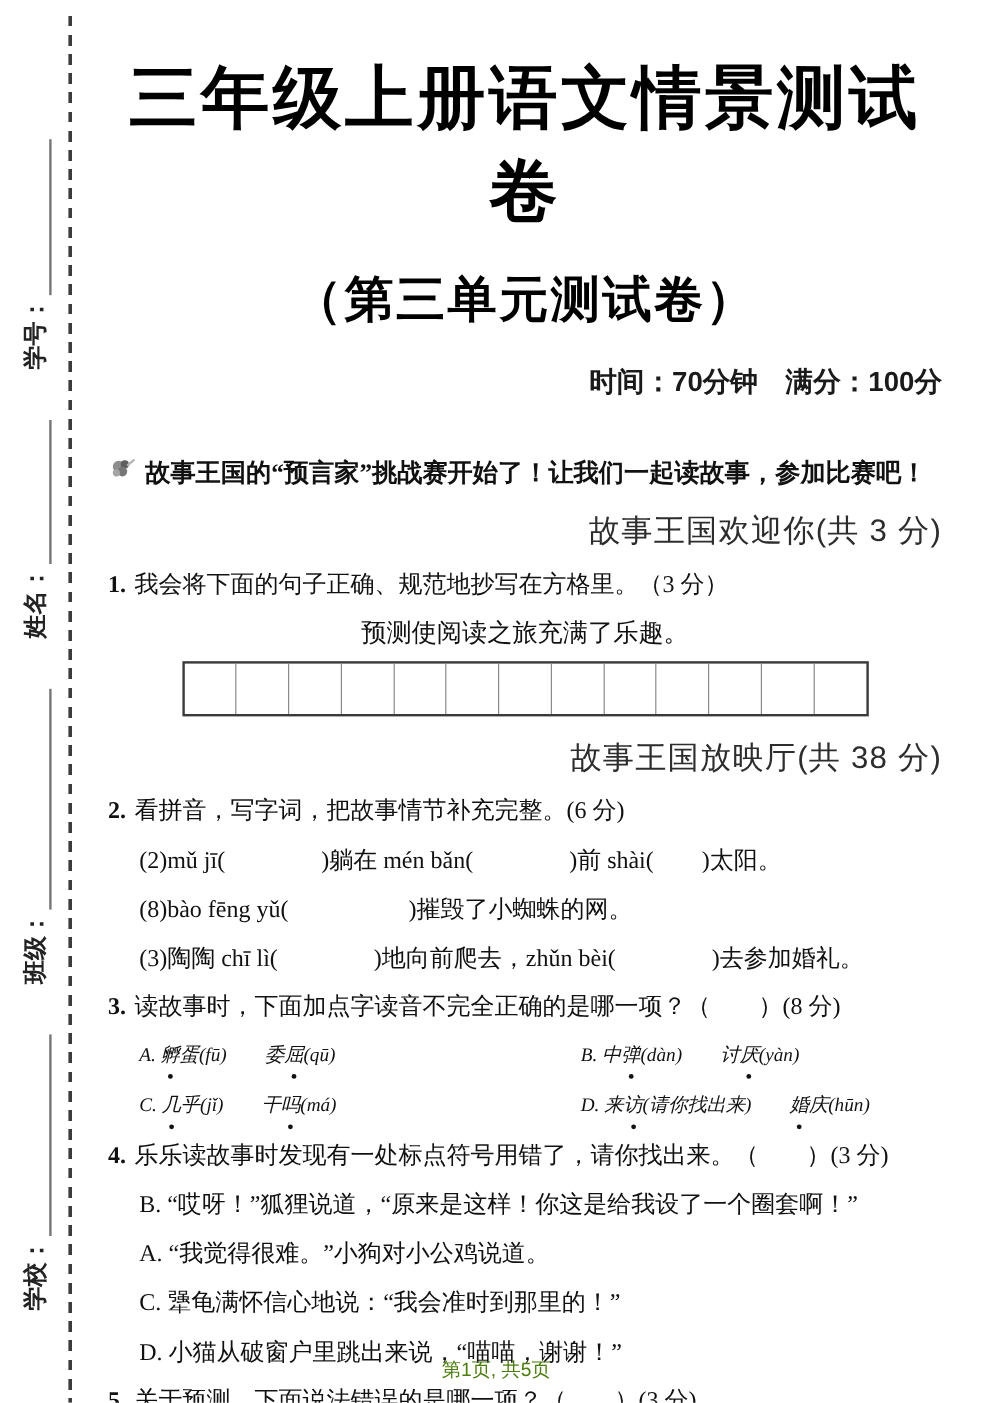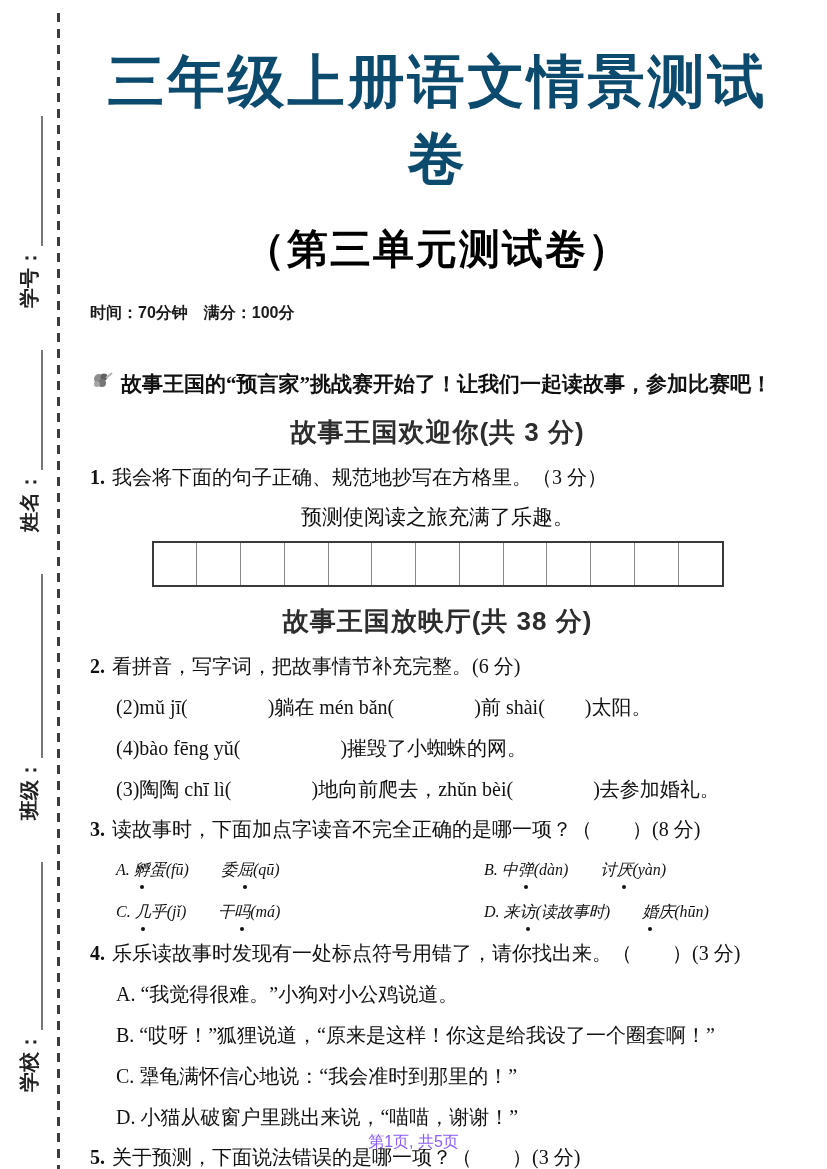--- a/index.html
+++ b/index.html
@@ -20,33 +20,33 @@
     font-family:"Liberation Sans","DejaVu Sans",sans-serif;
     font-size:20px;font-weight:bold;color:#222;white-space:nowrap;
   }
   .field{display:flex;align-items:flex-end;margin-right:42px;}
   .field-blank{display:inline-block;border-bottom:2px solid #777;margin-left:2px;height:22px;}
   .bw-0{width:168px}.bw-1{width:184px}.bw-2{width:120px}.bw-3{width:130px}
   
   .content{position:absolute;left:90px;right:42px;top:0;}
   .page-title{
     margin:44px 0 0;text-align:center;font-size:57px;letter-spacing:3px;
-    font-family:"Liberation Sans","DejaVu Sans",sans-serif;font-weight:900;color:#0c4a6e;
+    font-family:"Liberation Sans","DejaVu Sans",sans-serif;font-weight:900;color:#000000;
   }
   .page-subtitle{
     margin:24px 0 0;text-align:center;font-size:41px;letter-spacing:2px;
     font-family:Liberation Mono, monospace;font-weight:900;color:#000;
   }
   .exam-meta{
-    margin-top:26px;text-align:left;font-size:16px;font-weight:bold;
+    margin-top:26px;text-align:right;font-size:23px;font-weight:bold;
     font-family:"Liberation Sans","DejaVu Sans",sans-serif;color:#1a1a1a;
   }
   .intro{margin-top:46px;font-size:21px;font-weight:700;display:flex;align-items:flex-start;gap:7px;}
   .section-heading{
-    margin-top:17px;text-align:center;font-size:26px;font-weight:bold;color:#2d2d2d;
+    margin-top:17px;text-align:right;font-size:26px;font-weight:normal;color:#2d2d2d;
     font-family:"Liberation Sans","DejaVu Sans",sans-serif;letter-spacing:1px;
   }
   .question{margin-top:14px;font-size:20px;line-height:26px;}
   .qnum{font-weight:bold;margin-right:7px;font-family:"Liberation Serif","DejaVu Serif",serif;}
   .copy-sentence{margin-top:13px;text-align:center;font-size:21px;}
   .writing-grid{
     width:572px;height:46px;margin:10px auto 0;display:flex;
     border:2px solid #3a3a3a;box-sizing:border-box;background:#fff;
   }
   .writing-grid .cell{flex:1;}
@@ -56,21 +56,21 @@
   .options-row .opt-left{width:55%;}
   .options-row .opt-right{flex:1;}
   .option-line{margin:15px 0 0 26px;font-size:20px;line-height:26px;}
   .dot-under{position:relative;display:inline-block;}
   .dot-under::after{
     content:"";position:absolute;left:50%;bottom:-5px;width:4px;height:4px;
     margin-left:-2px;border-radius:50%;background:#111;
   }
   .footer{
     position:absolute;bottom:16px;left:0;width:100%;text-align:center;
-    font-size:16px;color:#8b5cf6;
+    font-size:16px;color:#4d7c0f;
     font-family:"Liberation Sans","DejaVu Sans",sans-serif;
   }
   .intro-icon{display:inline-flex;flex:0 0 auto;}
 </style>
 </head>
 <body>
 
 <div class="binding-line"></div>
 
 <div class="student-strip">
@@ -132,40 +132,40 @@
       <div class="cell"></div>
       <div class="cell"></div>
     </div>
 
   <div class="section-heading">故事王国放映厅(共 38 分)</div>
 
   <div class="question">
     <span class="qnum">2.</span><span>看拼音，写字词，把故事情节补充完整。(6 分)</span>
   </div>
   <div class="sub-item">(2)mǔ jī(　　　　)躺在 mén bǎn(　　　　)前 shài(　　)太阳。</div>
-  <div class="sub-item">(4)bào fēng yǔ(　　　　　)摧毁了小蜘蛛的网。</div>
+  <div class="sub-item">(8)bào fēng yǔ(　　　　　)摧毁了小蜘蛛的网。</div>
   <div class="sub-item">(3)陶陶 chī lì(　　　　)地向前爬去，zhǔn bèi(　　　　)去参加婚礼。</div>
 
   <div class="question">
     <span class="qnum">3.</span><span>读故事时，下面加点字读音不完全正确的是哪一项？（　　）(8 分)</span>
   </div>
   <div class="options-row">
     <div class="opt-left"><span>A. </span><span class="dot-under">孵</span><span>蛋(fū)　　委</span><span class="dot-under">屈</span><span>(qū)</span></div>
     <div class="opt-right"><span>B. 中</span><span class="dot-under">弹</span><span>(dàn)　　讨</span><span class="dot-under">厌</span><span>(yàn)</span></div>
   </div>
   <div class="options-row">
     <div class="opt-left"><span>C. </span><span class="dot-under">几</span><span>乎(jǐ)　　干</span><span class="dot-under">吗</span><span>(má)</span></div>
-    <div class="opt-right"><span>D. 来</span><span class="dot-under">访</span><span>(读故事时)　　</span><span class="dot-under">婚</span><span>庆(hūn)</span></div>
+    <div class="opt-right"><span>D. 来</span><span class="dot-under">访</span><span>(请你找出来)　　</span><span class="dot-under">婚</span><span>庆(hūn)</span></div>
   </div>
 
   <div class="question">
     <span class="qnum">4.</span><span>乐乐读故事时发现有一处标点符号用错了，请你找出来。（　　）(3 分)</span>
   </div>
+  <div class="option-line">B. “哎呀！”狐狸说道，“原来是这样！你这是给我设了一个圈套啊！”</div>
   <div class="option-line">A. “我觉得很难。”小狗对小公鸡说道。</div>
-  <div class="option-line">B. “哎呀！”狐狸说道，“原来是这样！你这是给我设了一个圈套啊！”</div>
   <div class="option-line">C. 犟龟满怀信心地说：“我会准时到那里的！”</div>
   <div class="option-line">D. 小猫从破窗户里跳出来说，“喵喵，谢谢！”</div>
 
   <div class="question">
     <span class="qnum">5.</span><span>关于预测，下面说法错误的是哪一项？（　　）(3 分)</span>
   </div>
 
 </div>
 
 <div class="footer">第1页, 共5页</div>

